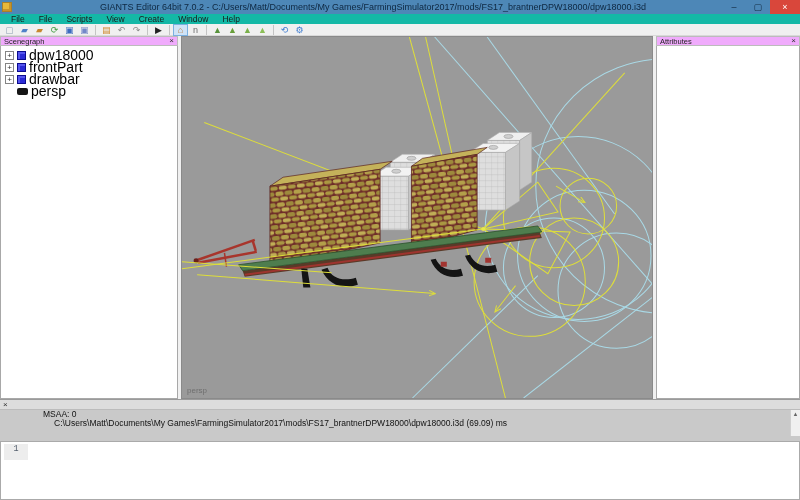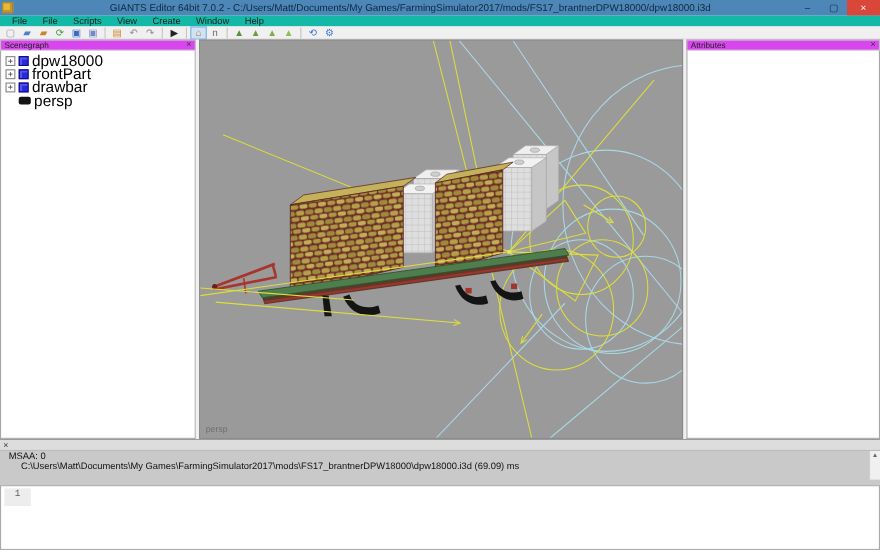--- a/index.html
+++ b/index.html
@@ -25,29 +25,29 @@
   .toolbar { height:12px; background:#f0f0f0; border-bottom:1px solid #d9d9d9;
     display:flex; align-items:center; padding-left:2px; }
   .tbtn { width:15px; height:12px; display:flex; align-items:center; justify-content:center;
     font-size:9px; line-height:12px; border:1px solid transparent; }
   .tbtn.selected { background:#cfe3f7; border:1px solid #7ab0e0; }
   .tsep { width:1px; height:10px; background:#c4c4c4; margin:0 3px; }
 
   
   .main { display:flex; height:363px; }
   .panel { background:#f0f0f0; display:flex; flex-direction:column; }
-  .panel-hdr { height:10px; background:#d946ef; border:1px solid #bcbcbc; display:flex;
+  .panel-hdr { height:10px; background:#f0abfc; border:1px solid #bcbcbc; display:flex;
     align-items:center; padding:0 3px; }
   .panel-title { font-size:7.5px; color:#222; flex:1; }
   .panel-x { font-size:8px; color:#333; line-height:8px; }
   .panel-body { flex:1; background:#fff; border:1px solid #a8a8a8; border-top:none; overflow:hidden; }
 
   .scenegraph { width:178px; }
   .splitter { width:3px; background:#f0f0f0; }
-  .attributes { width:176px; margin-left:auto; }
+  .attributes { width:144px; margin-left:auto; }
 
   .tree { padding:3px 0 0 4px; }
   .tree-row { display:flex; align-items:center; height:12px; }
   .expander { width:9px; height:9px; border:1px solid #848484; background:#fff; color:#333;
     font-size:8px; line-height:7px; text-align:center; margin-right:3px; flex:0 0 auto; }
   .exp-space { width:12px; flex:0 0 auto; }
   .tree-icon { margin-right:3px; flex:0 0 auto; }
   .ti-transform-group { width:9px; height:9px; background:#2b2bd6; border:1px solid #0b0b8e;
     box-shadow:inset 2px 2px 0 #5555ee; }
   .ti-light { width:8px; height:8px; border-radius:50%; background:#ffd836; border:1px solid #b8951f; }
@@ -57,21 +57,21 @@
   
   .viewport { flex:1; position:relative; background:#9a9a9a; border:1px solid #8a8a8a; }
   .viewport svg { display:block; width:100%; height:100%; }
   .cam-label { position:absolute; left:5px; bottom:3px; font-size:8px; color:#6f6f6f; }
 
   
   .console { height:101px; border-top:1px solid #9a9a9a; background:#c9c9c9;
     display:flex; flex-direction:column; }
   .console-hdr { height:10px; background:#dddddd; border-bottom:1px solid #bcbcbc;
     display:flex; align-items:center; padding:0 3px; }
-  .console-out-wrap { height:26px; position:relative; }
+  .console-out-wrap { height:26px; position:relative;margin-left:35px; }
   .console-out { position:absolute; inset:0 10px 0 0; overflow:hidden; }
   .console-line { font-size:8.5px; color:#111; line-height:8.5px; padding-left:19px; white-space:nowrap; }
   .console-line:first-child { padding-left:8px; }
   .vscroll { position:absolute; top:0; right:0; width:10px; bottom:0; background:#f0f0f0;
     border-left:1px solid #cfcfcf; font-size:6px; color:#666; text-align:center; line-height:9px; }
   .console-pad { height:5px; }
   .script-editor { flex:1; background:#ffffff; border:1px solid #aaaaaa; position:relative; }
   .gutter { position:absolute; left:3px; top:2px; width:24px; height:16px; background:#ededed;
     display:flex; align-items:flex-start; justify-content:center; }
   .gutter-num { font-size:8.5px; color:#55606e; font-family:"Liberation Mono", monospace; }

